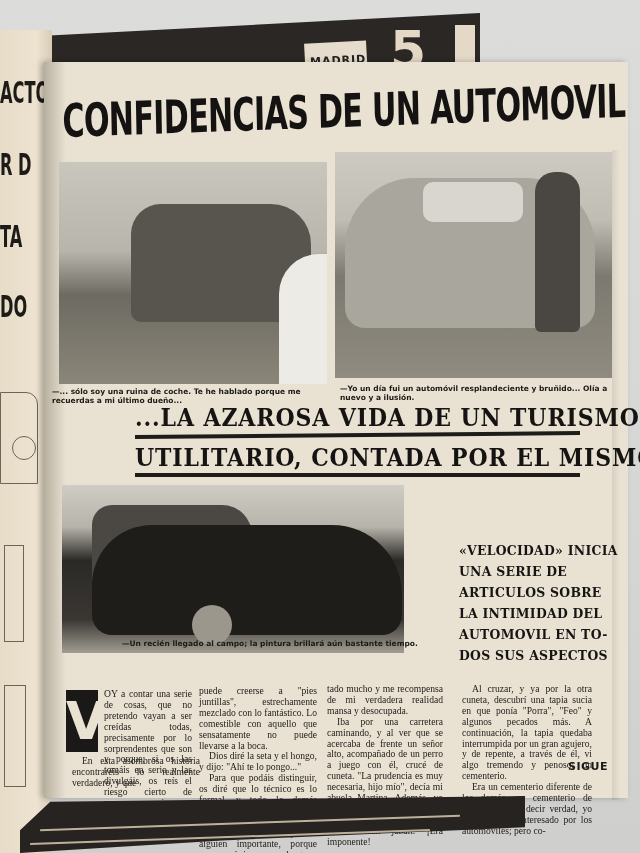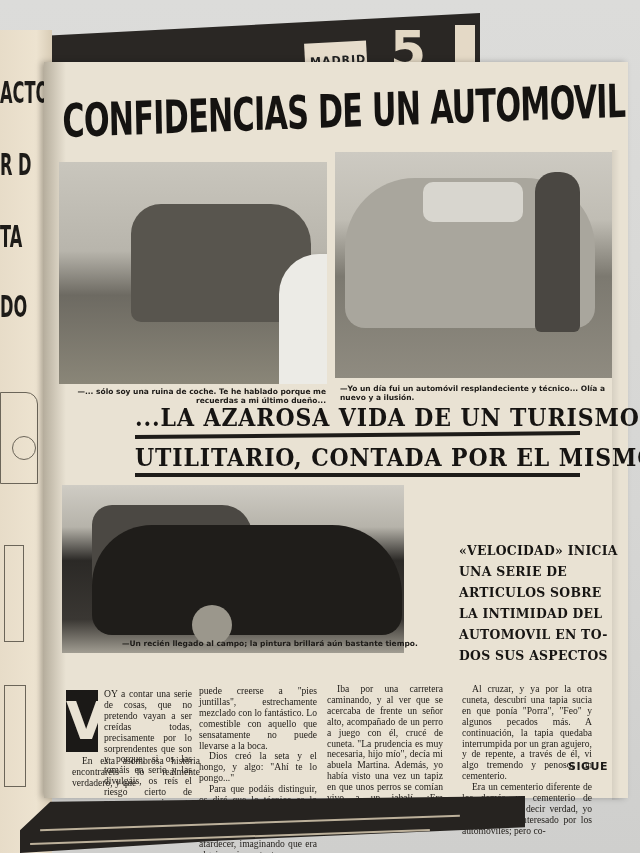--- a/index.html
+++ b/index.html
@@ -64,28 +64,28 @@
 <div class="page"></div>
 <div class="page-shade"></div>
 <div class="right-shadow"></div>
 
 <h1 class="main-title" style="margin:0;">CONFIDENCIAS DE UN AUTOMOVIL</h1>
 
 <div class="photo photo-1">
   <div class="car" style="left:72px;top:42px;width:180px;height:118px;background:#58554e;"></div>
   <div class="car" style="left:220px;top:92px;width:60px;height:130px;background:#ecebe6;border-radius:40px 0 0 0;"></div>
 </div>
-<div class="caption" style="left:64px;top:387px;width:262px;text-align:right;">—... sólo soy una ruina de coche. Te he hablado porque me recuerdas a mi último dueño...</div>
+<div class="caption" style="left:52px;top:387px;width:262px;">—... sólo soy una ruina de coche. Te he hablado porque me recuerdas a mi último dueño...</div>
 
 <div class="photo photo-2">
   <div class="car" style="left:10px;top:26px;width:250px;height:150px;background:#a9a69d;border-radius:70px 70px 20px 20px;"></div>
   <div class="car" style="left:88px;top:30px;width:100px;height:40px;background:#d8d6cf;border-radius:10px;"></div>
   <div class="car" style="left:200px;top:20px;width:45px;height:160px;background:#4a4742;border-radius:20px 20px 6px 6px;"></div>
 </div>
-<div class="caption" style="left:340px;top:384px;width:268px;">—Yo un día fui un automóvil resplandeciente y técnico... Olía a nuevo y a ilusión.</div>
+<div class="caption" style="left:340px;top:384px;width:268px;">—Yo un día fui un automóvil resplandeciente y bruñido... Olía a nuevo y a ilusión.</div>
 
 <div class="sub-title" style="left:135px;top:403px;">...LA AZAROSA VIDA DE UN TURISMO</div>
 <div class="rule" style="left:135px;top:433px;width:445px;transform:rotate(-0.5deg);"></div>
 <div class="sub-title" style="left:135px;top:443px;">UTILITARIO, CONTADA POR EL MISMO</div>
 <div class="rule" style="left:135px;top:473px;width:445px;"></div>
 
 <div class="photo photo-3">
   <div class="car" style="left:30px;top:20px;width:160px;height:90px;background:#4b4843;border-radius:20px 30px 10px 10px;"></div>
   <div class="car" style="left:30px;top:40px;width:310px;height:110px;background:#1f1d1a;border-radius:60px 70px 20px 20px;"></div>
   <div class="car" style="left:130px;top:120px;width:40px;height:40px;background:#9b978c;border-radius:50%;"></div>
@@ -105,26 +105,27 @@
 
 <div class="col" style="left:104px;top:689px;width:88px;">
   <p>OY a contar una serie de cosas, que no pretendo vayan a ser creídas todas, precisamente por lo sorprendentes que son y porque, si os las tomáis en serio y las divulgáis, os reís el riesgo cierto de preocupar seriamente a vuestras familias.</p>
 </div>
 <div class="col" style="left:72px;top:756px;width:128px;">
   <p class="ind">En esta asombrosa historia encontraréis lo realmente verdadero, y que</p>
 </div>
 
 <div class="col" style="left:199px;top:686px;width:118px;">
   <p>puede creerse a "pies juntillas", estrechamente mezclado con lo fantástico. Lo comestible con aquello que sensatamente no puede llevarse a la boca.</p>
-  <p class="ind">Dios creó la seta y el hongo, y algo: "Ahí te lo pongo..."</p>
+  <p class="ind">Dios diré la seta y el hongo, y dijo: "Ahí te lo pongo..."</p>
   <p class="ind">Para que podáis distinguir, os diré que lo técnico es lo formal, y todo lo demás aparece revuelto...</p>
   <p class="ind">Paseaba yo un día al atardecer, imaginando que era alguien importante, porque pensar así siempre me ha gus-</p>
 </div>
 
 <div class="col" style="left:327px;top:684px;width:116px;">
+  <p>tado mucho y me recompensa de mi verdadera realidad mansa y desocupada.</p>
   <p class="ind">Iba por una carretera caminando, y al ver que se acercaba de frente un señor alto, acompañado de un perro a juego con él, crucé de cuneta. "La prudencia es muy necesaria, hijo mío", decía mi abuela Martina. Además, yo había visto una vez un tapiz en que unos perros se comían vivo a un jabalí. ¡Era imponente!</p>
 </div>
 
 <div class="col" style="left:462px;top:684px;width:130px;">
   <p class="ind">Al cruzar, y ya por la otra cuneta, descubrí una tapia sucia en que ponía "Porra", "Feo" y algunos pecados más. A continuación, la tapia quedaba interrumpida por un gran agujero, y de repente, a través de él, vi algo tremendo y penoso: un cementerio.</p>
   <p class="ind">Era un cementerio diferente de los demás, un cementerio de automóviles. A decir verdad, yo nunca me he interesado por los automóviles; pero co-</p>
 </div>
 
 <div class="sigue">SIGUE</div>
 

